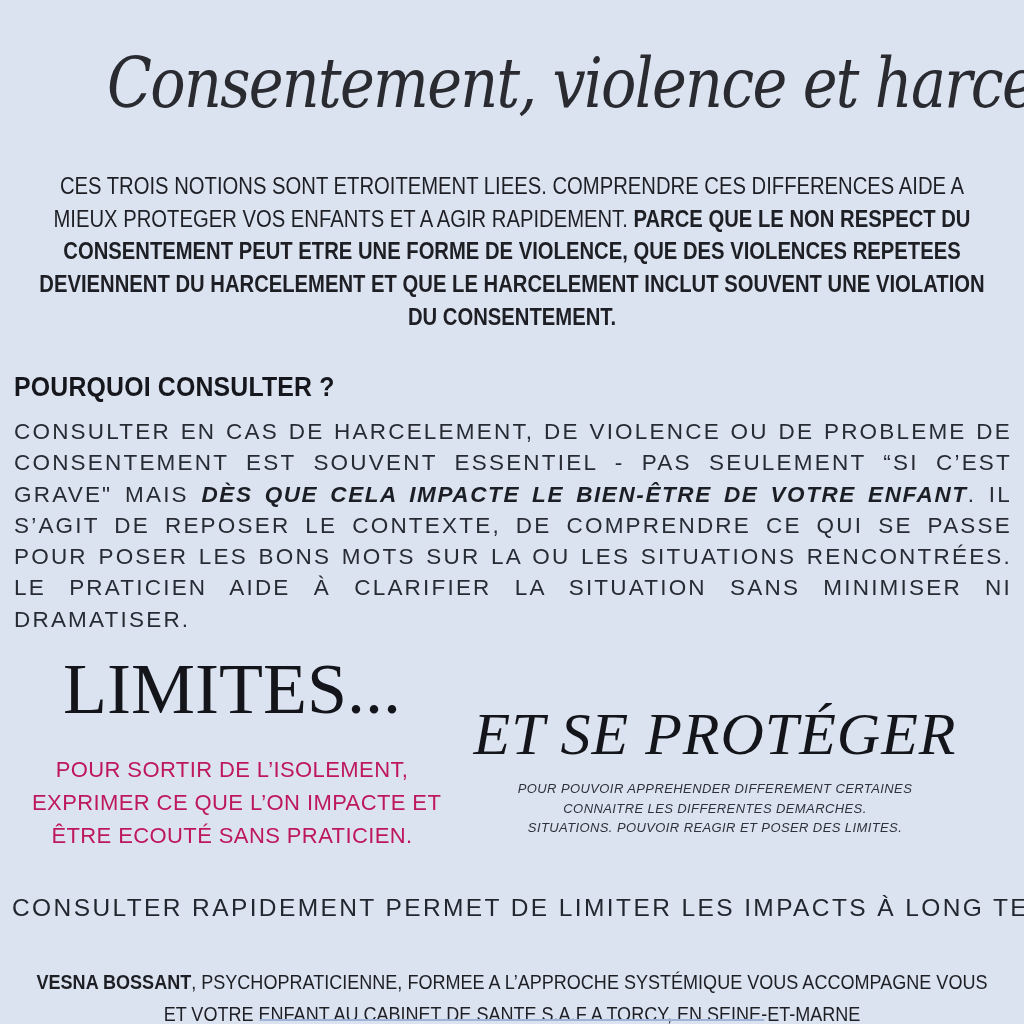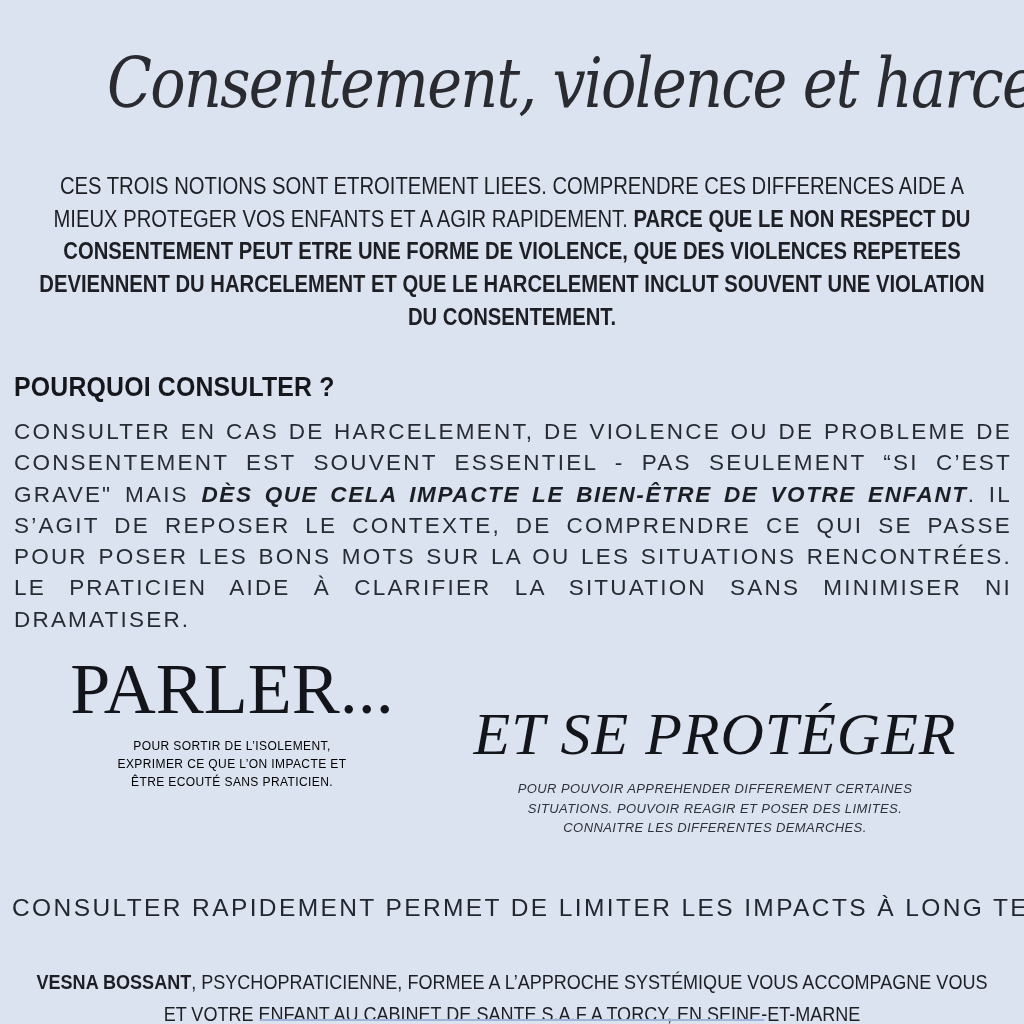--- a/index.html
+++ b/index.html
@@ -66,23 +66,23 @@
     text-align:center;
   }
   .parler .big{
     font-family:"Liberation Serif", serif;
     font-size:72px;font-weight:500;
     letter-spacing:0px;
     color:#13151a;
     white-space:nowrap;
   }
   .parler .cap{
-    margin-top:6px;
-    font-size:12px;letter-spacing:0.4px;line-height:1.5;
-    color:#000000;
+    margin-top:22px;
+    font-size:22px;letter-spacing:0.4px;line-height:1.5;
+    color:#be185d;
   }
   
   .proteger{
     position:absolute;top:700px;left:432px;width:566px;
     text-align:center;
     font-style:italic;
   }
   .proteger .big{
     font-family:"Liberation Serif", serif;
     font-size:60px;font-weight:500;
@@ -135,34 +135,34 @@
     <span>CES TROIS NOTIONS SONT ETROITEMENT LIEES. COMPRENDRE CES DIFFERENCES AIDE A MIEUX PROTEGER VOS ENFANTS ET A AGIR RAPIDEMENT. </span><span class="b">PARCE QUE LE NON RESPECT DU CONSENTEMENT PEUT ETRE UNE FORME DE VIOLENCE, QUE DES VIOLENCES REPETEES DEVIENNENT DU HARCELEMENT ET QUE LE HARCELEMENT INCLUT SOUVENT UNE VIOLATION DU CONSENTEMENT.</span>
   </div>
 
   <div class="why-heading">POURQUOI CONSULTER ?</div>
 
   <div class="why-body">
     <span>CONSULTER EN CAS DE HARCELEMENT, DE VIOLENCE OU DE PROBLEME DE CONSENTEMENT EST SOUVENT ESSENTIEL - PAS SEULEMENT “SI C’EST GRAVE" MAIS </span><span class="b">DÈS QUE CELA IMPACTE LE BIEN-ÊTRE DE VOTRE ENFANT</span><span>. IL S’AGIT DE REPOSER LE CONTEXTE, DE COMPRENDRE CE QUI SE PASSE POUR POSER LES BONS MOTS SUR LA OU LES SITUATIONS RENCONTRÉES. LE PRATICIEN AIDE À CLARIFIER LA SITUATION SANS MINIMISER NI DRAMATISER.</span>
   </div>
 
   <div class="parler">
-    <div class="big">PARLER...</div>
+    <div class="big">LIMITES...</div>
     <div class="cap">
       <div>POUR SORTIR DE L’ISOLEMENT,</div>
       <div>EXPRIMER CE QUE L’ON IMPACTE ET</div>
       <div>ÊTRE ECOUTÉ SANS PRATICIEN.</div>
     </div>
   </div>
 
   <div class="proteger">
     <div class="big">ET SE PROTÉGER</div>
     <div class="cap">
       <div>POUR POUVOIR APPREHENDER DIFFEREMENT CERTAINES</div>
+      <div>CONNAITRE LES DIFFERENTES DEMARCHES.</div>
       <div>SITUATIONS. POUVOIR REAGIR ET POSER DES LIMITES.</div>
-      <div>CONNAITRE LES DIFFERENTES DEMARCHES.</div>
     </div>
   </div>
 
   <div class="conclusion">CONSULTER RAPIDEMENT PERMET DE LIMITER LES IMPACTS À LONG TERME.</div>
 
   <div class="footer">
     <div><span class="b">VESNA BOSSANT</span><span>, PSYCHOPRATICIENNE, FORMEE A L’APPROCHE SYSTÉMIQUE VOUS ACCOMPAGNE VOUS</span></div>
     <div>ET VOTRE ENFANT AU CABINET DE SANTE S.A.F A TORCY, EN SEINE-ET-MARNE</div>
   </div>
 

